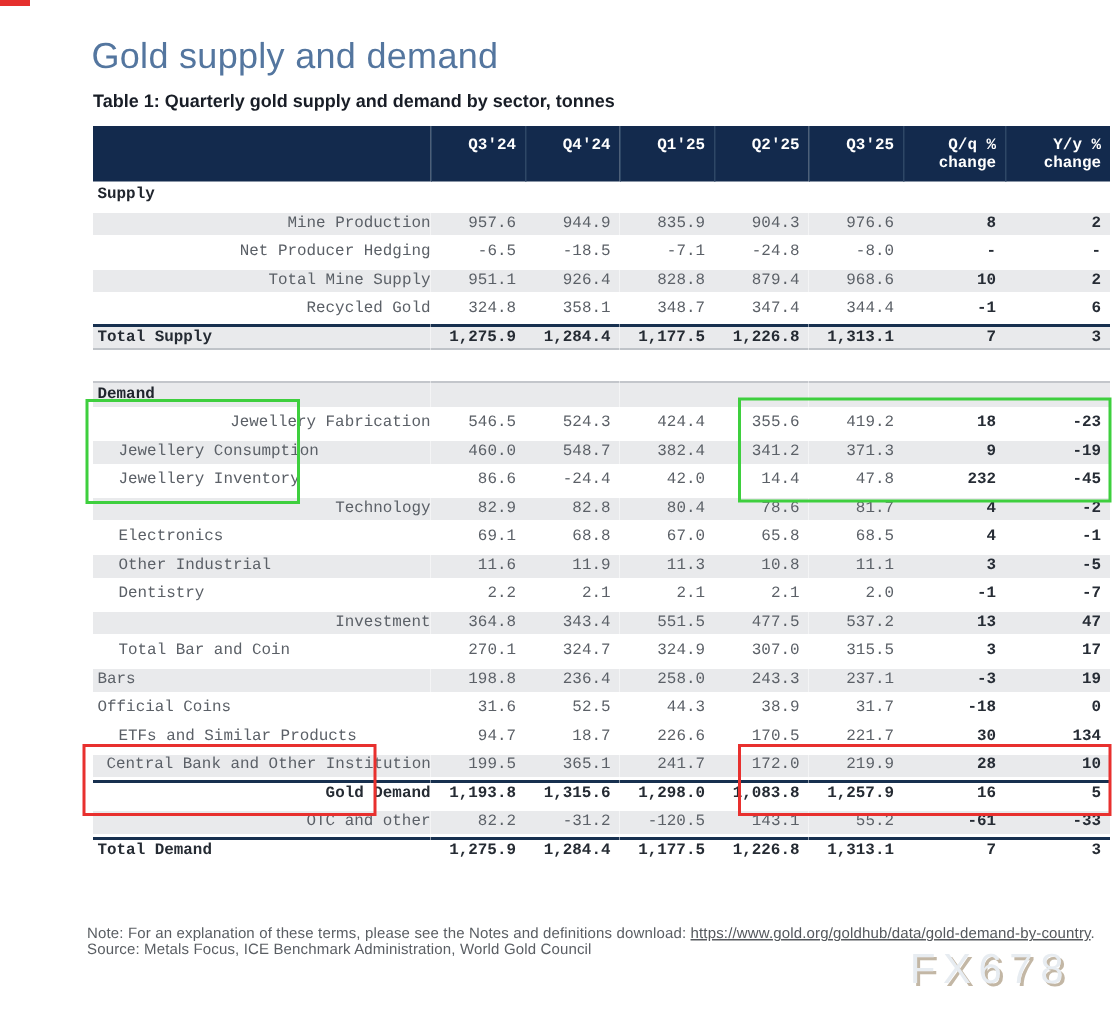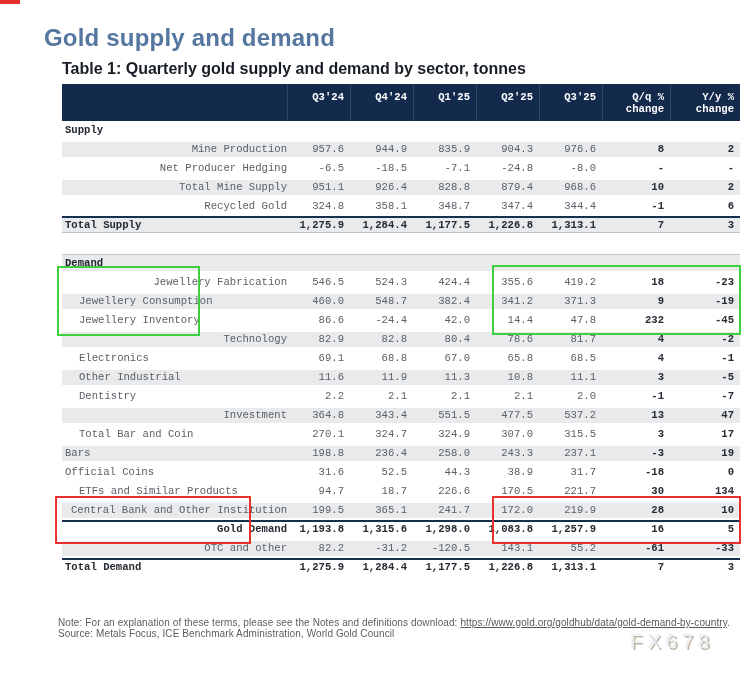--- a/index.html
+++ b/index.html
@@ -1,20 +1,20 @@
 <!DOCTYPE html>
 <html><head>
 <meta charset="utf-8">
 <style>
   html,body{margin:0;padding:0;background:#fff;}
   .page{position:relative;width:742px;height:686px;background:#ffffff;overflow:hidden;
         font-family:"Liberation Sans",sans-serif;}
   .corner-mark{position:absolute;left:0;top:0;width:20px;height:4px;background:#e5302d;}
-  .title{position:absolute;left:44px;top:24px;font-size:24px;font-weight:700;color:#54769f;letter-spacing:.2px;}
-  .subtitle{position:absolute;left:62px;top:60px;font-size:16px;font-weight:700;color:#181d26;}
+  .title{position:absolute;left:61px;top:24px;font-size:24px;font-weight:400;color:#54769f;letter-spacing:.2px;}
+  .subtitle{position:absolute;left:62px;top:60px;font-size:12px;font-weight:700;color:#181d26;}
 
   table.gold{position:absolute;left:62px;top:84px;width:678px;border-collapse:collapse;
              table-layout:fixed;font-size:10.6px;font-family:Liberation Mono, monospace;}
   col.c-label{width:225px;}
   col.c-q{width:63px;}
   col.c-qq{width:68px;}
   col.c-yy{width:70px;}
 
   thead th{background:#132a4d;color:#ffffff;font-weight:700;text-align:right;vertical-align:top;
            padding:7px 6px 0 0;height:30px;white-space:pre-line;line-height:12px;font-size:10.6px;}
@@ -44,21 +44,21 @@
   .ann.red{border-color:#e8302e;}
   .g1{left:57px;top:266px;width:139px;height:66px;}
   .g2{left:492px;top:265px;width:245px;height:66px;}
   .r1{left:55px;top:496px;width:192px;height:44px;}
   .r2{left:492px;top:496px;width:245px;height:44px;}
 
   .note,.source{position:absolute;left:58px;font-size:10px;color:#5a5e63;letter-spacing:.1px;}
   .note{top:617px;}
   .source{top:628px;}
   .note .link{text-decoration:underline;color:#54585d;}
-  .watermark{position:absolute;right:28px;top:630px;font-size:20px;font-weight:400;letter-spacing:5px;
+  .watermark{position:absolute;right:28px;top:630px;font-size:28px;font-weight:400;letter-spacing:5px;
              color:#e7ecf1;text-shadow:2px 2px 0 #c3b7a5;}
 </style>
 </head>
 <body>
 
 <div class="page">
   <div class="corner-mark"></div>
   <div class="title">Gold supply and demand</div>
   <div class="subtitle">Table 1: Quarterly gold supply and demand by sector, tonnes</div>
 

